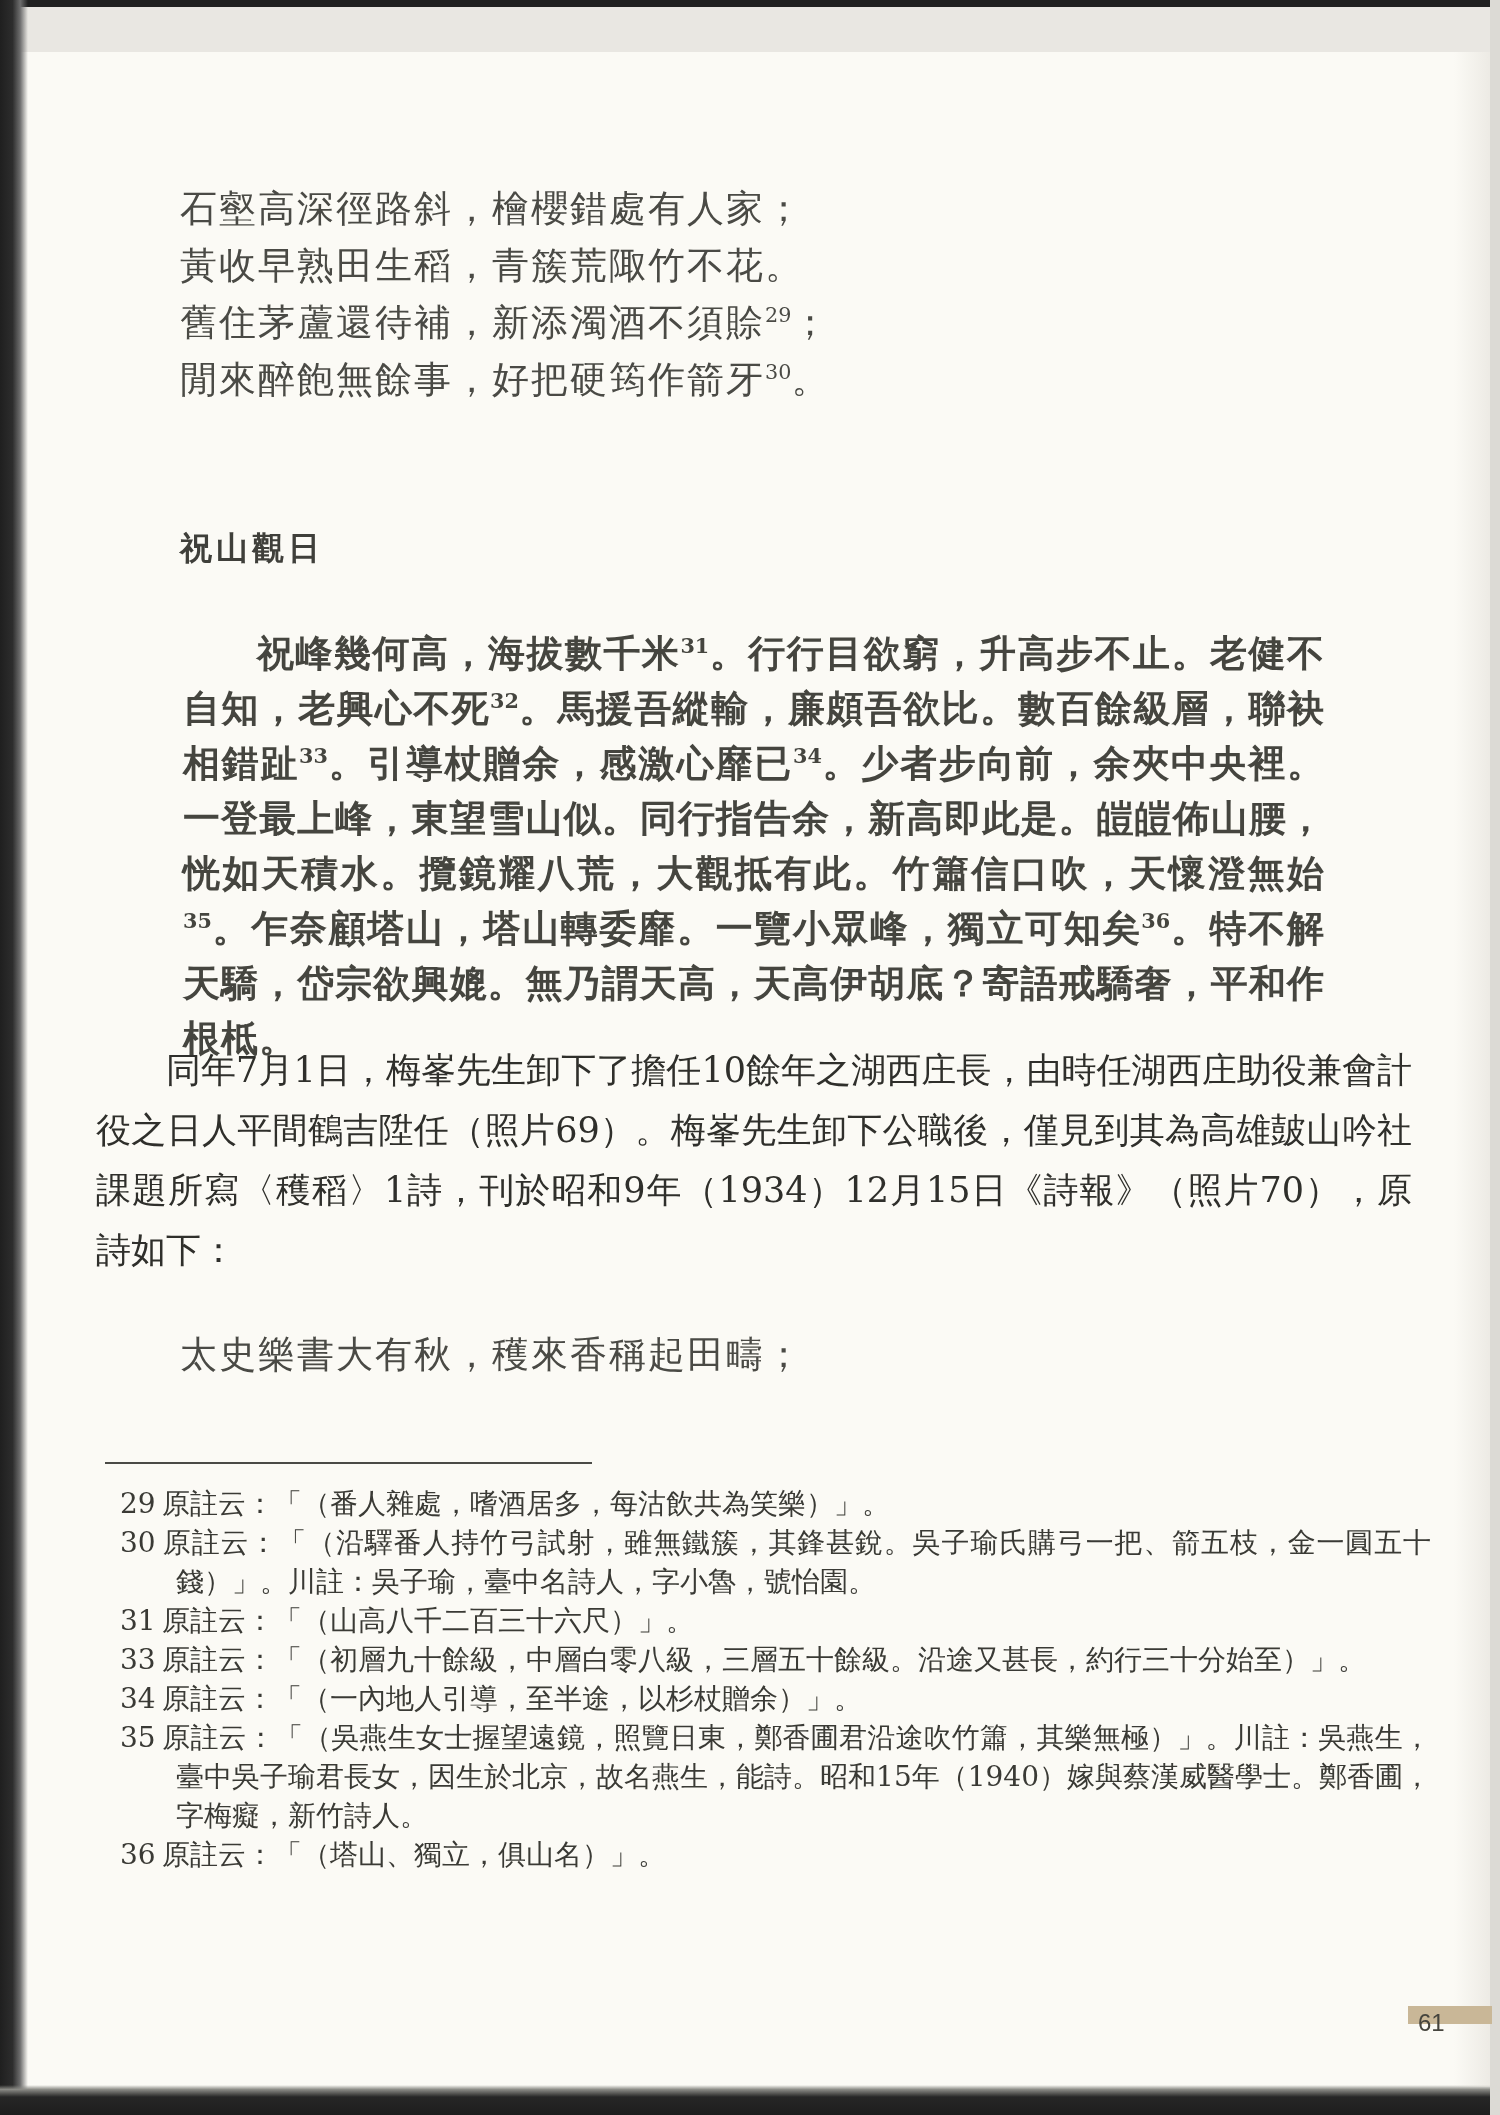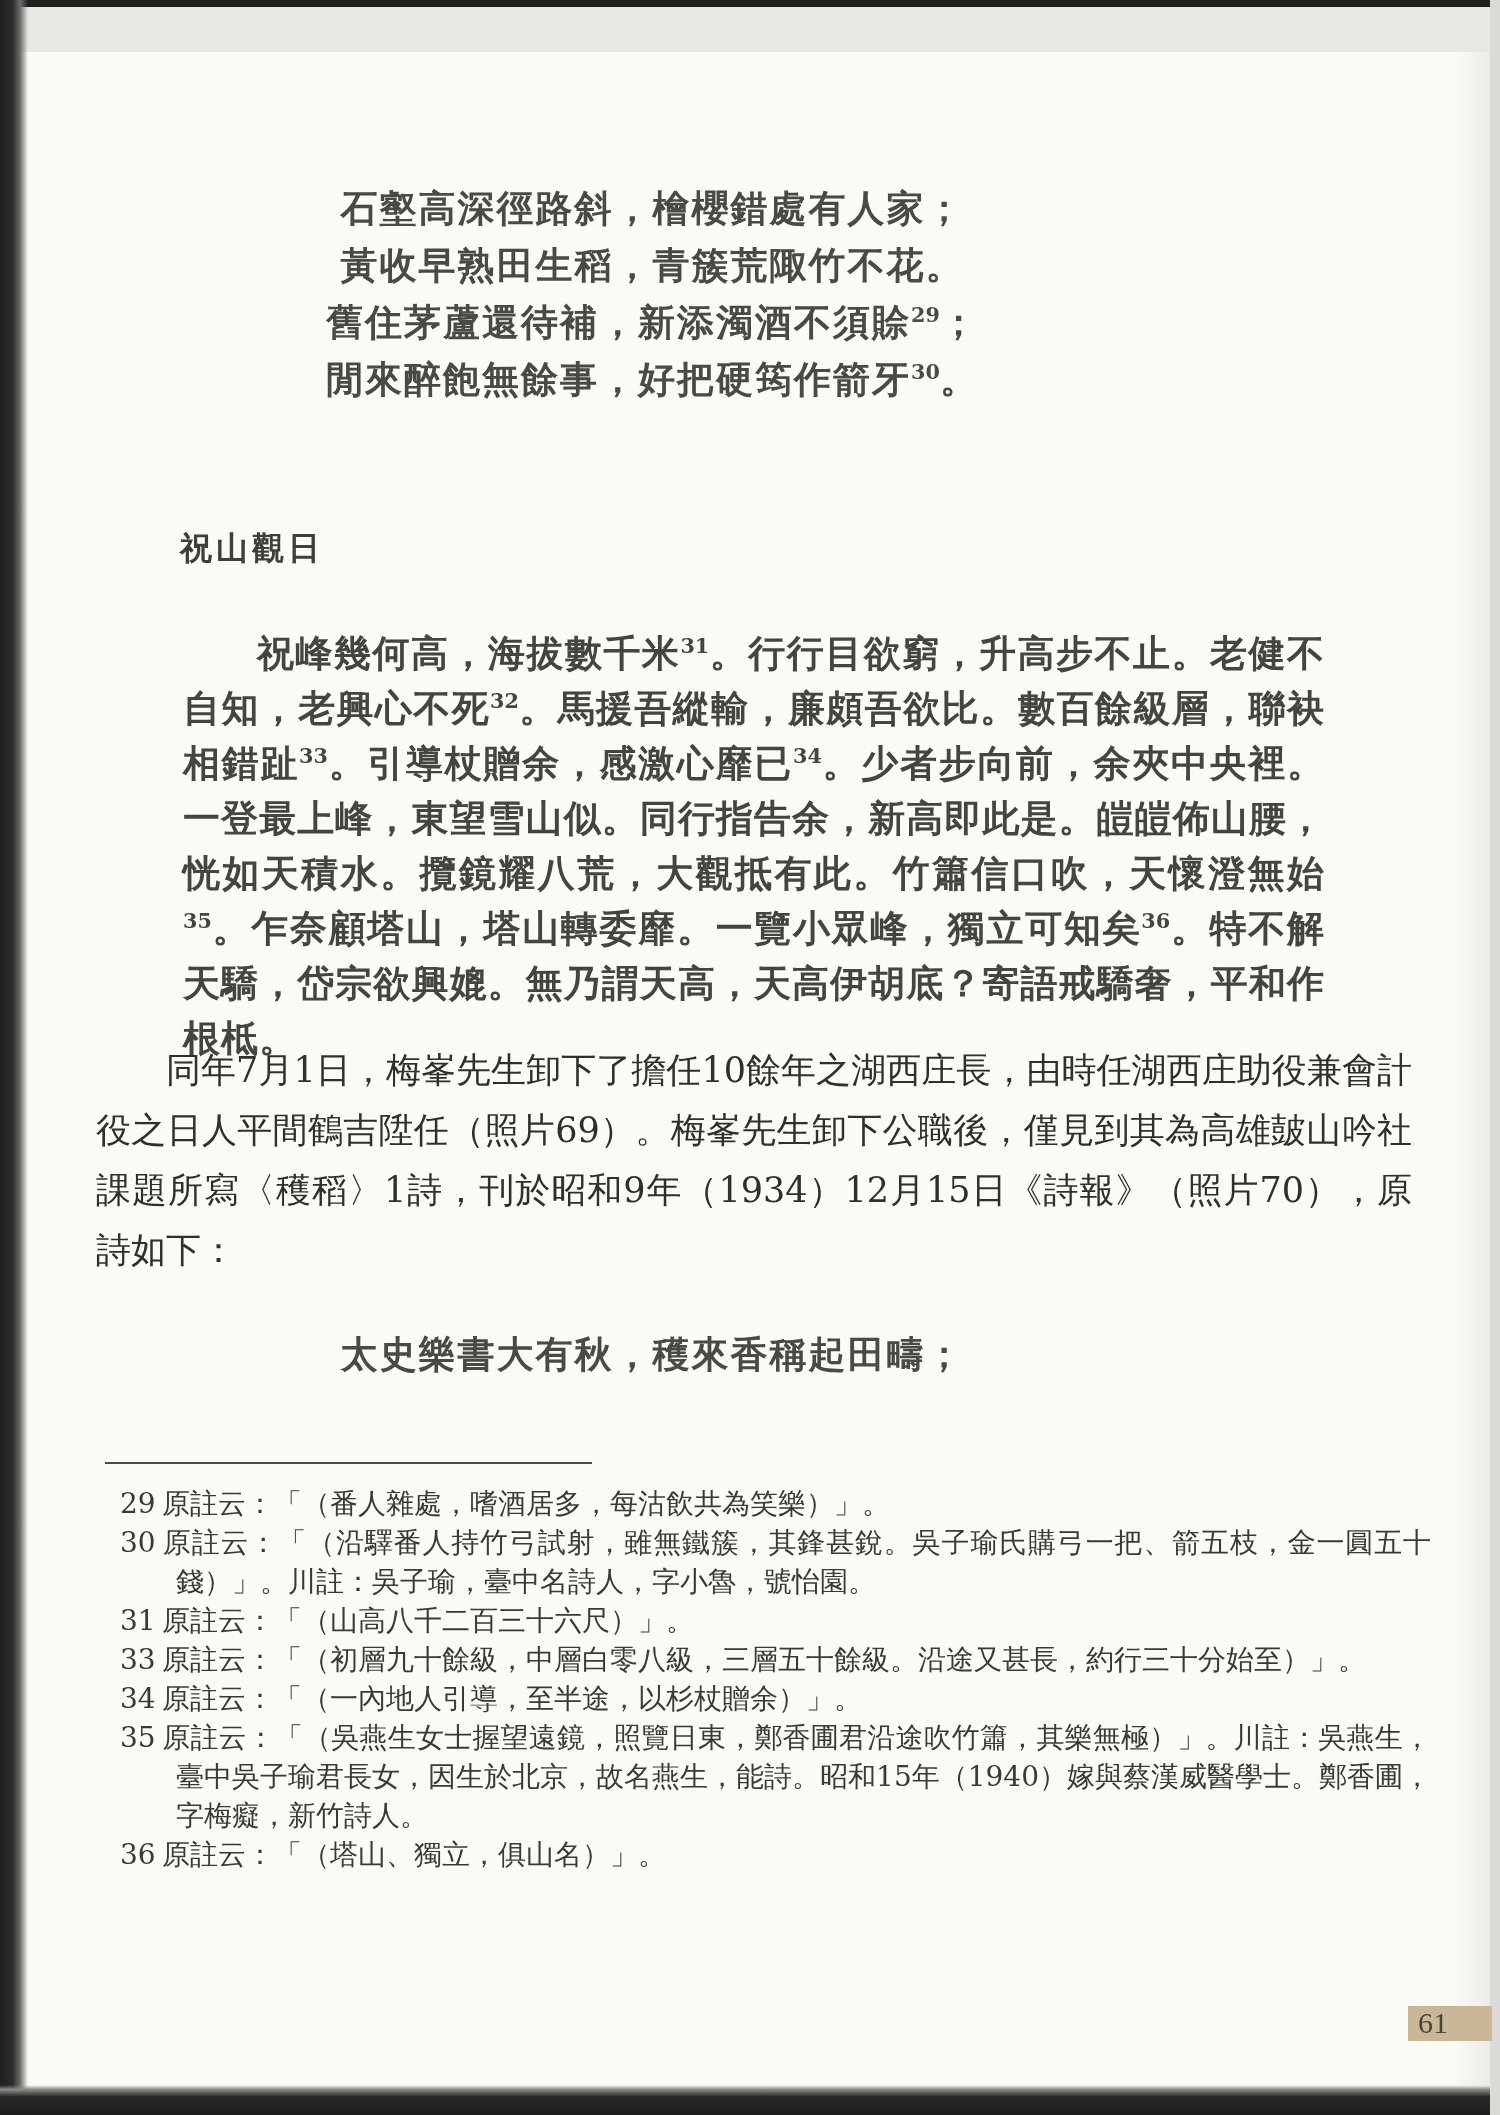--- a/index.html
+++ b/index.html
@@ -15,23 +15,23 @@
   .scan-left-band{position:absolute;top:0;left:0;width:28px;height:2115px;
     background:linear-gradient(90deg,#1f1f1f 0%,#2d2d2d 45%,#6e6e6e 72%,rgba(251,250,245,0) 100%);}
   .scan-bottom-band{position:absolute;bottom:0;left:0;width:1500px;height:30px;
     background:linear-gradient(0deg,#1d1d1d 0%,#262626 60%,#8a8a85 85%,rgba(251,250,245,0) 100%);}
   .scan-right-band{position:absolute;top:0;right:0;width:10px;height:2115px;background:#dcdad5;}
   .scan-right-shade{position:absolute;top:52px;right:10px;width:36px;height:2035px;
     background:linear-gradient(90deg,rgba(230,228,222,0) 0%,rgba(225,222,215,.55) 100%);}
 
   
   .poem-block{
-    position:absolute;left:180px;width:945px;text-align:center;
+    position:absolute;left:180px;width:945px;text-align:left;
     font-size:37px;line-height:57px;letter-spacing:2px;
-    color:#4a4a45;font-weight:700;
+    color:#4a4a45;font-weight:400;
   }
   #poem-first{top:180px;}
   #poem-second{top:1326px;}
   .poem-line{white-space:nowrap;}
   sup{font-size:0.56em;vertical-align:super;line-height:0;letter-spacing:0;}
 
   .section-title{
     position:absolute;top:527px;left:180px;width:945px;
     font-size:32px;color:#3f3f3a;font-weight:600;letter-spacing:4px;
   }
@@ -50,24 +50,24 @@
   .footnote-rule{
     position:absolute;top:1462px;left:105px;width:487px;height:2px;background:#4a4a46;
   }
   .footnotes{
     position:absolute;top:1484px;left:97px;width:1334px;
     font-size:28px;line-height:39px;color:#3a3a35;
   }
   .fn{padding-left:56px;text-indent:-56px;text-align:justify;text-justify:inter-ideograph;margin-left:23px;}
   .fn-num{display:inline-block;min-width:42px;text-indent:0;}
   .page-number-badge{
-    position:absolute;left:1408px;top:2006px;width:84px;height:35px;
+    position:absolute;left:1408px;top:2006px;width:84px;height:18px;
     background:#c9b797;color:#45443d;
-    font-family:Liberation Serif, serif;
-    font-size:30px;line-height:34px;padding-left:10px;box-sizing:border-box;
+    font-family:Liberation Sans, sans-serif;
+    font-size:24px;line-height:34px;padding-left:10px;box-sizing:border-box;
   }
 </style>
 </head>
 <body>
 
 <div class="scan-top-line"></div>
 <div class="scan-top-band"></div>
 <div class="scan-left-band"></div>
 <div class="scan-bottom-band"></div>
 <div class="scan-right-band"></div>

